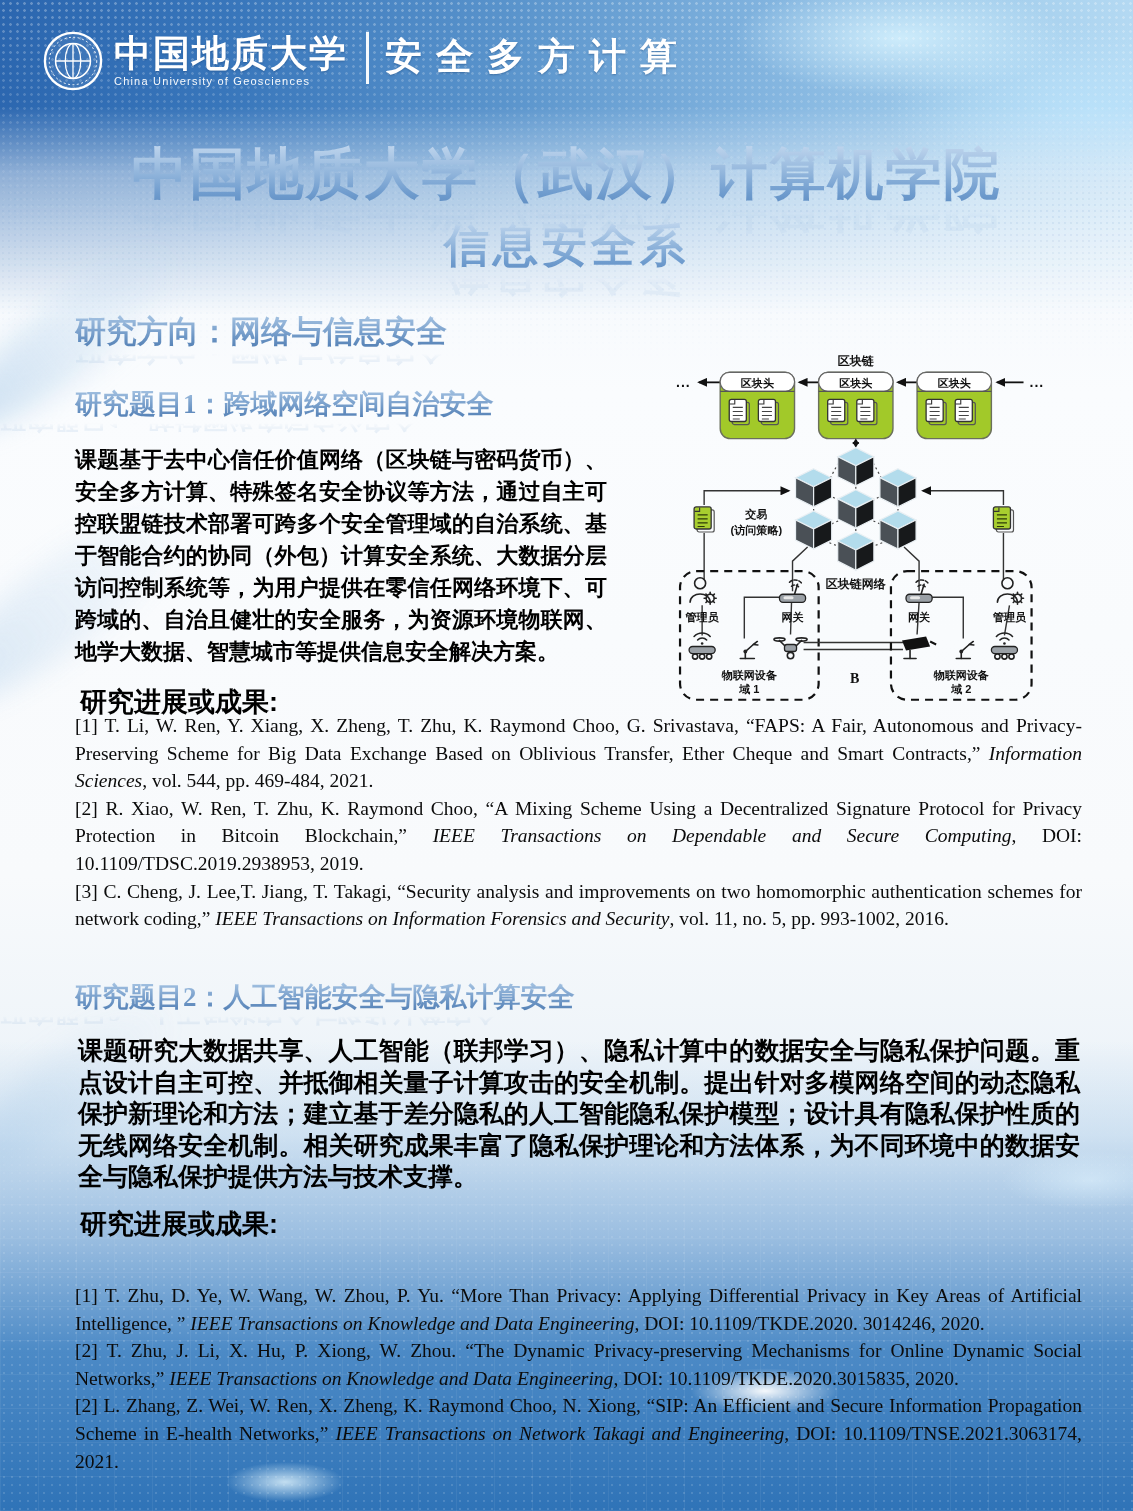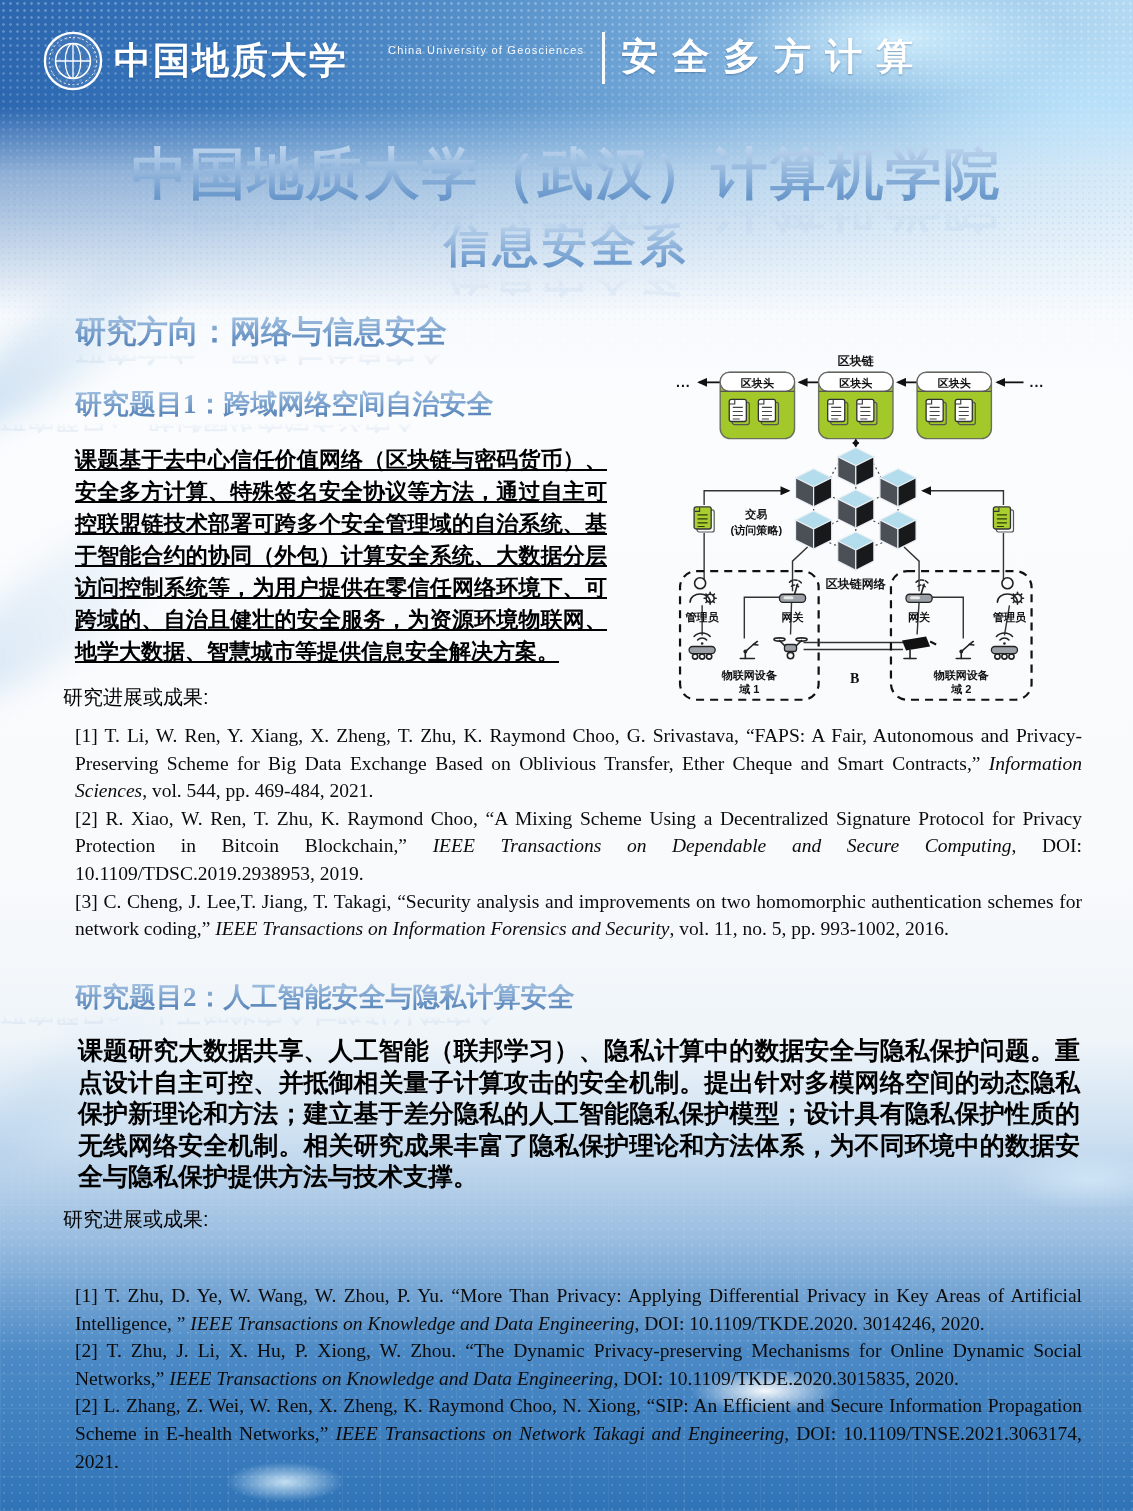--- a/index.html
+++ b/index.html
@@ -51,23 +51,23 @@
   .glow-b { left:225px; top:1462px; width:120px; height:40px; background:radial-gradient(ellipse, rgba(230,248,255,.8), rgba(230,248,255,0) 70%); }
   .glow-c { left:1000px; top:1150px; width:180px; height:60px; background:radial-gradient(ellipse, rgba(225,244,255,.55), rgba(225,244,255,0) 70%); }
   .streak { position:absolute; border-radius:50%; filter:blur(14px); background:linear-gradient(90deg, rgba(158,196,230,.5), rgba(158,196,230,0)); transform:rotate(-38deg); }
   .streak-1 { left:-70px; top:300px; width:280px; height:74px; }
   .streak-2 { left:-90px; top:560px; width:310px; height:84px; opacity:.75; }
   .streak-3 { left:-60px; top:1050px; width:260px; height:70px; opacity:.6; }
 
   
   .logo-row { position:absolute; top:30px; left:42px; display:flex; align-items:center; color:#fff; }
   .emblem { width:62px; height:62px; flex:0 0 auto; }
-  .logo-text { margin-left:10px; display:flex; flex-direction:row; }
+  .logo-text { margin-left:10px; display:flex; flex-direction:column; }
   .logo-cn { font-family:"Liberation Serif", serif; font-weight:bold; font-size:37px; line-height:38px; letter-spacing:2px; text-shadow:0 1px 2px rgba(20,60,110,.4); }
-  .logo-en { font-size:11px; letter-spacing:1.2px; margin-top:2px; opacity:.95;margin-left:40px; }
+  .logo-en { font-size:11px; letter-spacing:1.2px; margin-top:2px; opacity:.95; }
   .logo-divider { width:3px; height:52px; background:#fff; margin:0 16px 6px 18px; opacity:.95; }
   .logo-college { font-family:"Liberation Serif", serif; font-weight:bold; font-size:37px; letter-spacing:14px; margin-bottom:8px; text-shadow:0 1px 2px rgba(20,60,110,.4); }
 
   
   .grad { color:#6c96c8; }
   @supports ((-webkit-background-clip:text) or (background-clip:text)) {
     .t-grad { background:linear-gradient(180deg,#c0d6ee 0%,#98bade 42%,#6f9cce 82%,#6290c4 100%);
       -webkit-background-clip:text; background-clip:text; -webkit-text-fill-color:transparent; }
     .h-grad { background:linear-gradient(180deg,#a9c6e4 0%,#6e97c6 62%,#4f7cb2 100%);
       -webkit-background-clip:text; background-clip:text; -webkit-text-fill-color:transparent; }
@@ -83,27 +83,27 @@
   .title-2-refl { top:269px; height:30px; }
   .h-direction { position:absolute; top:314px; left:75px;
     font-family:"Liberation Serif", serif; font-weight:bold; font-size:31px; line-height:36px; }
   .h-direction-refl { top:349px; height:18px; }
   .h-topic { position:absolute; font-family:"Liberation Serif", serif; font-weight:bold; font-size:27px; line-height:32px; }
   .h-topic1 { top:388px; left:75px; } .h-topic1-refl { top:419px; height:16px; }
   .h-topic2 { top:981px; left:75px; } .h-topic2-refl { top:1012px; height:16px; }
 
   
   .para { position:absolute; color:#000; font-weight:600; text-align:justify; }
-  .para-1 { top:444px; left:75px; width:532px; font-size:22px; line-height:32px;text-decoration:underline; }
+  .para-1 { top:444px; left:75px; width:532px; font-size:22px; line-height:32px; }
   .para-2 { top:1035px; left:78px; width:1002px; font-size:25px; line-height:31.5px; }
-  .results-heading { position:absolute; left:63px; color:#000; font-weight:400; font-size:20px; }
+  .results-heading { position:absolute; left:80px; color:#000; font-weight:700; font-size:27px; }
   .results-1 { top:684px; } .results-2 { top:1206px; }
   .refs { position:absolute; left:75px; width:1007px; font-family:"Liberation Serif", serif;
     font-size:19.5px; line-height:27.6px; color:#0b0b0b; }
-  .refs-1 { top:712px;margin-top:10px; } .refs-2 { top:1282px; }
+  .refs-1 { top:712px; } .refs-2 { top:1282px; }
   .refs p.ref { margin:0; text-align:justify; }
 
   
   .diagram { position:absolute; left:672px; top:350px; width:460px; height:362px; }
   .dlab  { font-size:11px; font-weight:bold; fill:#111; font-family:"Liberation Sans",sans-serif; }
   .dlabB { font-size:12px; font-weight:bold; fill:#111; font-family:"Liberation Sans",sans-serif; }
   .dots  { font-size:14px; font-weight:bold; fill:#111; letter-spacing:1px; font-family:"Liberation Sans",sans-serif; }
   .blkBody { fill:#a2c929; stroke:#6b705c; stroke-width:1.4; }
   .blkHead { fill:#ffffff; stroke:#666; stroke-width:1.2; }
   .arrow { stroke:#111; stroke-width:1.8; fill:none; }

